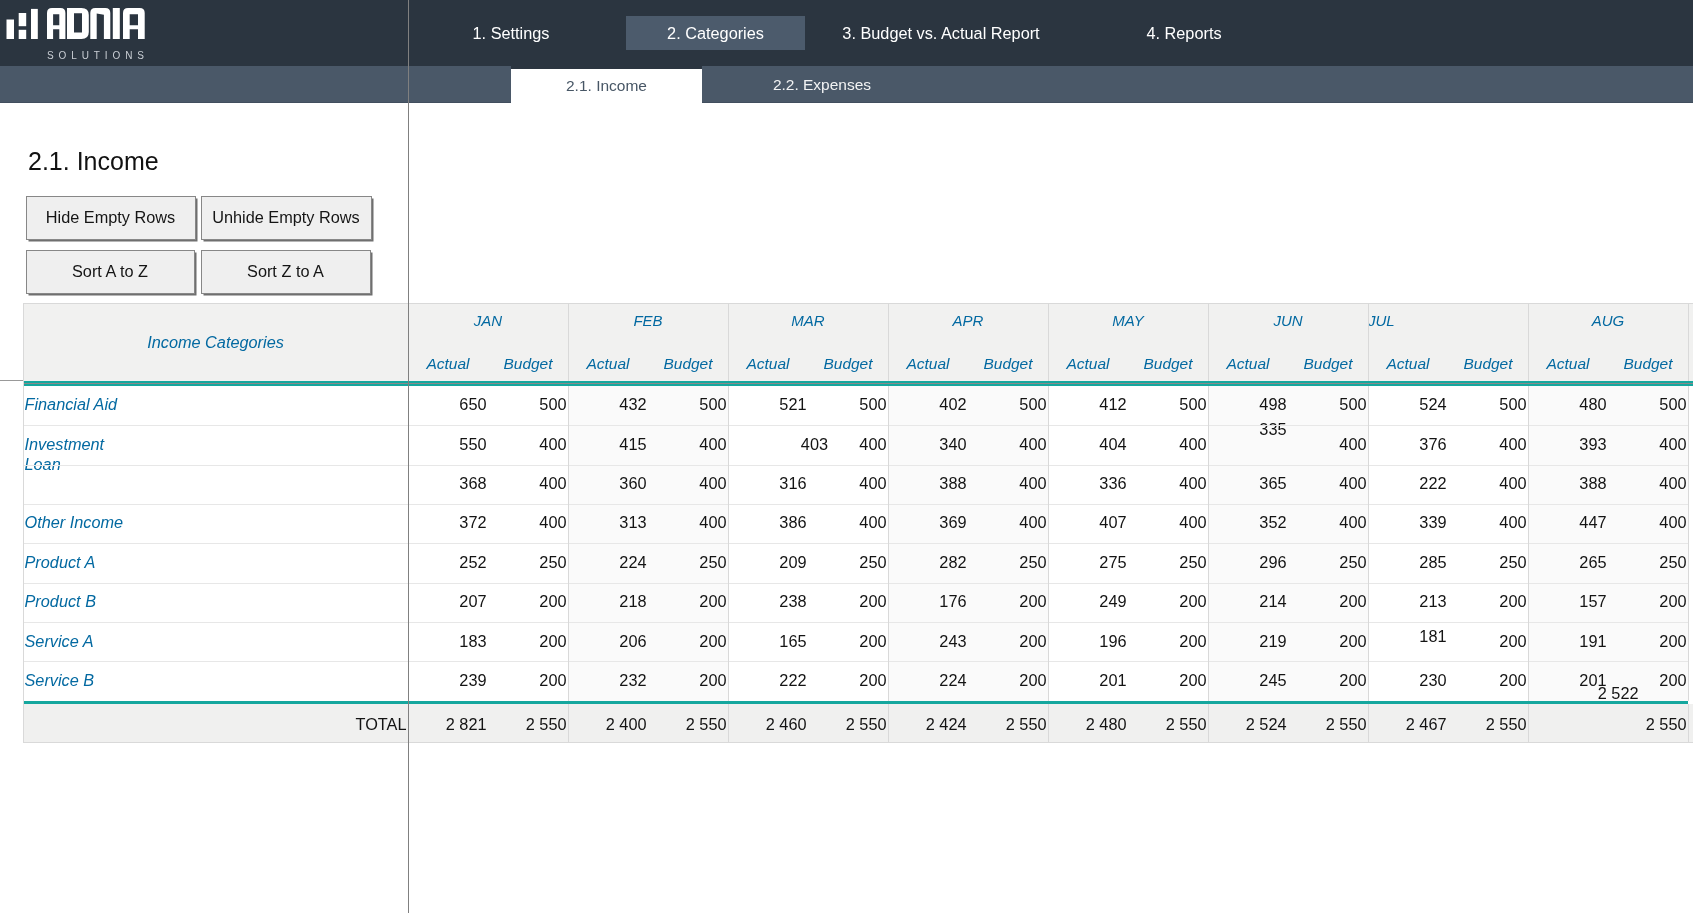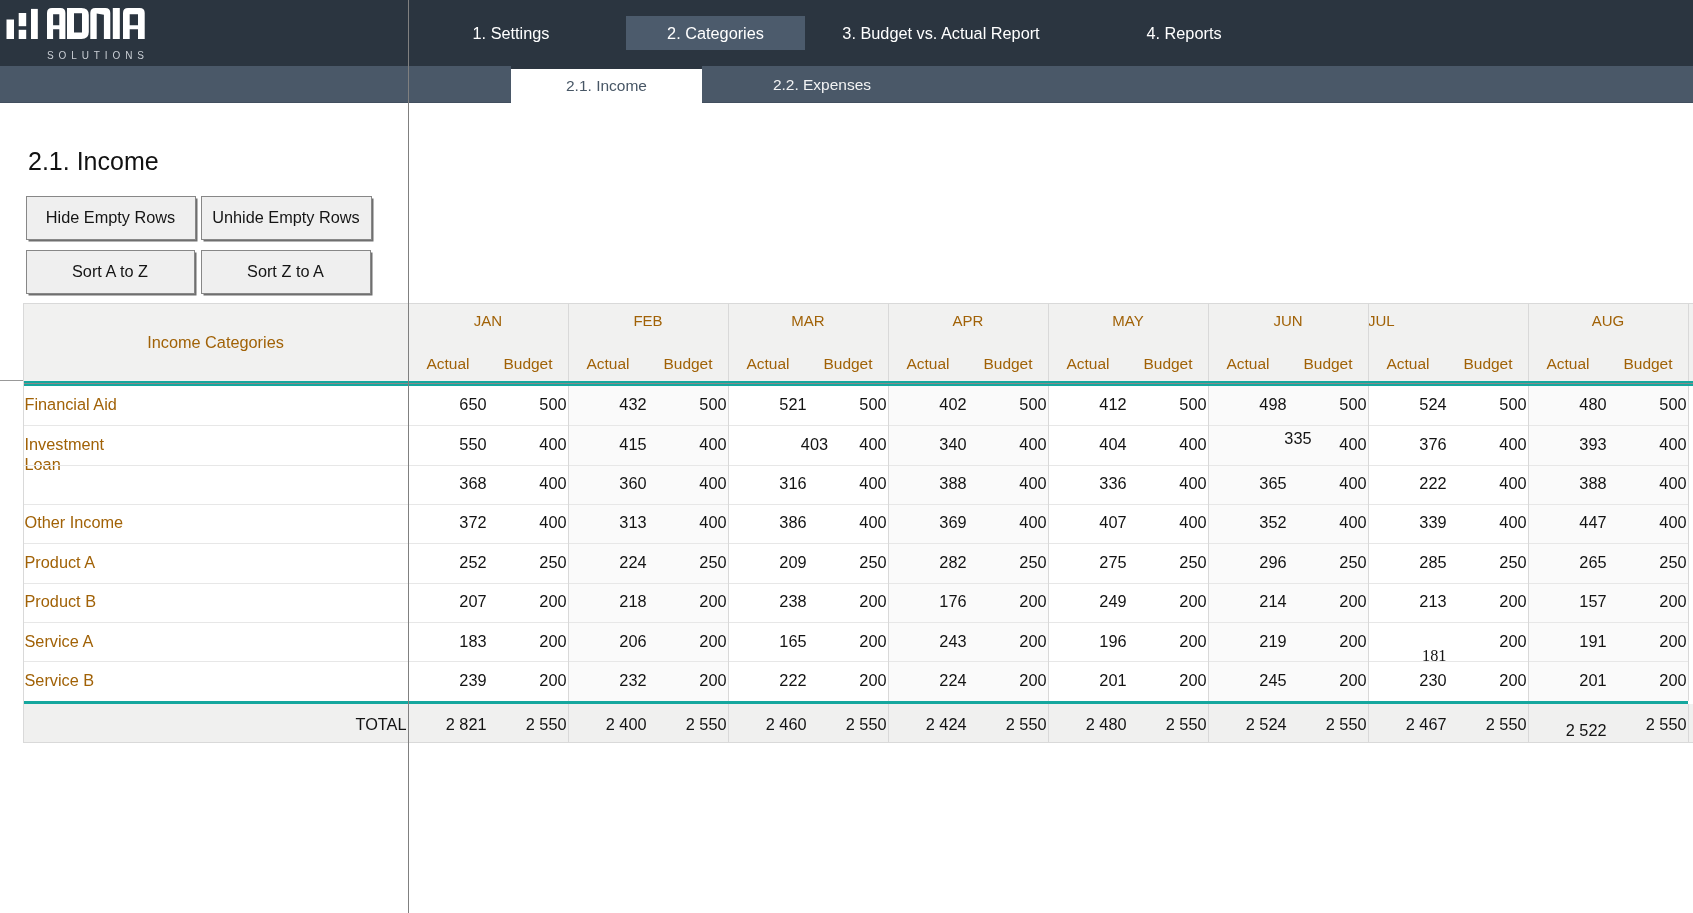--- a/index.html
+++ b/index.html
@@ -10,21 +10,21 @@
 #catbox{left:626px;top:15.5px;width:179px;height:34.5px;background:#4c5b6c;}
 #tabnotch{left:511px;top:66px;width:191px;height:2.7px;background:#2b3540;}
 #whitetab{left:511px;top:68.7px;width:191px;height:36px;background:#fff;color:#475665;
           font-size:15.5px;text-align:center;line-height:34px;}
 #tab22{left:702px;top:66px;width:240px;height:37.3px;color:#f2f3f4;font-size:15.5px;
        text-align:center;line-height:37px;}
 #title{left:28px;top:147px;font-size:25px;color:#111;}
 .btn{background:#efefef;border:1px solid #878787;box-shadow:2px 2px 0 -0.5px #6f6f6f;
      font-size:16.3px;color:#151515;text-align:center;box-sizing:border-box;}
 .hd{background:#f1f1f0;position:absolute;}
-.ct{position:absolute;color:#a16207;white-space:nowrap;}
+.ct{position:absolute;color:#0369a1;white-space:nowrap;font-style:italic;}
 .num{position:absolute;color:#141414;font-size:16.3px;text-align:right;white-space:nowrap;}
 .lin{position:absolute;background:#d9d9d9;}
 .rln{position:absolute;background:#e7e7e7;}
 </style></head><body>
 <div id="topbar" class="abs"></div>
 <div id="bar2" class="abs"></div>
 <div id="catbox" class="abs"></div>
 <div class="abs nav" style="left:453px;width:116px;">1. Settings</div>
 <div class="abs nav" style="left:626px;width:179px;">2. Categories</div>
 <div class="abs nav" style="left:821px;width:240px;">3. Budget vs. Actual Report</div>
@@ -106,21 +106,21 @@
 <div class="num" style="left:408px;top:433.7px;width:78.5px;line-height:20px;">550</div>
 <div class="num" style="left:488px;top:433.7px;width:78.5px;line-height:20px;">400</div>
 <div class="num" style="left:568px;top:433.7px;width:78.5px;line-height:20px;">415</div>
 <div class="num" style="left:648px;top:433.7px;width:78.5px;line-height:20px;">400</div>
 <div class="num" style="left:728px;top:433.7px;width:56px;line-height:20px;padding-left:44px;">403</div>
 <div class="num" style="left:808px;top:433.7px;width:78.5px;line-height:20px;">400</div>
 <div class="num" style="left:888px;top:433.7px;width:78.5px;line-height:20px;">340</div>
 <div class="num" style="left:968px;top:433.7px;width:78.5px;line-height:20px;">400</div>
 <div class="num" style="left:1048px;top:433.7px;width:78.5px;line-height:20px;">404</div>
 <div class="num" style="left:1128px;top:433.7px;width:78.5px;line-height:20px;">400</div>
-<div class="num" style="left:1208px;top:428px;width:78.5px;line-height:20px;margin-left:25px;">335</div>
+<div class="num" style="left:1208px;top:419px;width:78.5px;line-height:20px;">335</div>
 <div class="num" style="left:1288px;top:433.7px;width:78.5px;line-height:20px;">400</div>
 <div class="num" style="left:1368px;top:433.7px;width:78.5px;line-height:20px;">376</div>
 <div class="num" style="left:1448px;top:433.7px;width:78.5px;line-height:20px;">400</div>
 <div class="num" style="left:1528px;top:433.7px;width:78.5px;line-height:20px;">393</div>
 <div class="num" style="left:1608px;top:433.7px;width:78.5px;line-height:20px;">400</div>
 <div class="rln" style="left:23px;top:425.2px;width:1665px;height:1px;"></div>
 <div class="ct" style="left:24.5px;top:454px;width:380px;font-size:16.3px;line-height:20px;">Loan</div>
 <div class="num" style="left:408px;top:473.0px;width:78.5px;line-height:20px;">368</div>
 <div class="num" style="left:488px;top:473.0px;width:78.5px;line-height:20px;">400</div>
 <div class="num" style="left:568px;top:473.0px;width:78.5px;line-height:20px;">360</div>
@@ -198,21 +198,21 @@
 <div class="num" style="left:568px;top:630.5px;width:78.5px;line-height:20px;">206</div>
 <div class="num" style="left:648px;top:630.5px;width:78.5px;line-height:20px;">200</div>
 <div class="num" style="left:728px;top:630.5px;width:78.5px;line-height:20px;">165</div>
 <div class="num" style="left:808px;top:630.5px;width:78.5px;line-height:20px;">200</div>
 <div class="num" style="left:888px;top:630.5px;width:78.5px;line-height:20px;">243</div>
 <div class="num" style="left:968px;top:630.5px;width:78.5px;line-height:20px;">200</div>
 <div class="num" style="left:1048px;top:630.5px;width:78.5px;line-height:20px;">196</div>
 <div class="num" style="left:1128px;top:630.5px;width:78.5px;line-height:20px;">200</div>
 <div class="num" style="left:1208px;top:630.5px;width:78.5px;line-height:20px;">219</div>
 <div class="num" style="left:1288px;top:630.5px;width:78.5px;line-height:20px;">200</div>
-<div class="num" style="left:1368px;top:646px;width:78.5px;line-height:20px;font-family:Liberation Serif, serif;">181</div>
+<div class="num" style="left:1368px;top:626px;width:78.5px;line-height:20px;">181</div>
 <div class="num" style="left:1448px;top:630.5px;width:78.5px;line-height:20px;">200</div>
 <div class="num" style="left:1528px;top:630.5px;width:78.5px;line-height:20px;">191</div>
 <div class="num" style="left:1608px;top:630.5px;width:78.5px;line-height:20px;">200</div>
 <div class="rln" style="left:23px;top:622.0px;width:1665px;height:1px;"></div>
 <div class="ct" style="left:24.5px;top:669.9px;width:380px;font-size:16.3px;line-height:20px;">Service B</div>
 <div class="num" style="left:408px;top:669.9px;width:78.5px;line-height:20px;">239</div>
 <div class="num" style="left:488px;top:669.9px;width:78.5px;line-height:20px;">200</div>
 <div class="num" style="left:568px;top:669.9px;width:78.5px;line-height:20px;">232</div>
 <div class="num" style="left:648px;top:669.9px;width:78.5px;line-height:20px;">200</div>
 <div class="num" style="left:728px;top:669.9px;width:78.5px;line-height:20px;">222</div>
@@ -237,21 +237,21 @@
 <div class="num" style="left:728px;top:713.9px;width:78.5px;line-height:20px;">2&nbsp;460</div>
 <div class="num" style="left:808px;top:713.9px;width:78.5px;line-height:20px;">2&nbsp;550</div>
 <div class="num" style="left:888px;top:713.9px;width:78.5px;line-height:20px;">2&nbsp;424</div>
 <div class="num" style="left:968px;top:713.9px;width:78.5px;line-height:20px;">2&nbsp;550</div>
 <div class="num" style="left:1048px;top:713.9px;width:78.5px;line-height:20px;">2&nbsp;480</div>
 <div class="num" style="left:1128px;top:713.9px;width:78.5px;line-height:20px;">2&nbsp;550</div>
 <div class="num" style="left:1208px;top:713.9px;width:78.5px;line-height:20px;">2&nbsp;524</div>
 <div class="num" style="left:1288px;top:713.9px;width:78.5px;line-height:20px;">2&nbsp;550</div>
 <div class="num" style="left:1368px;top:713.9px;width:78.5px;line-height:20px;">2&nbsp;467</div>
 <div class="num" style="left:1448px;top:713.9px;width:78.5px;line-height:20px;">2&nbsp;550</div>
-<div class="num" style="left:1528px;top:720px;width:78.5px;line-height:20px;">2&nbsp;522</div>
+<div class="num" style="left:1528px;top:683px;width:78.5px;line-height:20px;padding-left:32px;">2&nbsp;522</div>
 <div class="num" style="left:1608px;top:713.9px;width:78.5px;line-height:20px;">2&nbsp;550</div>
 <div class="lin" style="left:23px;top:741.8px;width:1670px;height:1px;"></div>
 <div class="lin" style="left:23px;top:303px;width:1670px;height:1px;"></div>
 <div class="lin" style="left:23px;top:303px;width:1px;height:438.8px;"></div>
 <div class="lin" style="left:568px;top:303px;width:1px;height:78.4px;"></div>
 <div class="lin" style="left:568px;top:385.8px;width:1px;height:315.0px;"></div>
 <div class="lin" style="left:568px;top:703.5px;width:1px;height:39.3px;"></div>
 <div class="lin" style="left:728px;top:303px;width:1px;height:78.4px;"></div>
 <div class="lin" style="left:728px;top:385.8px;width:1px;height:315.0px;"></div>
 <div class="lin" style="left:728px;top:703.5px;width:1px;height:39.3px;"></div>

